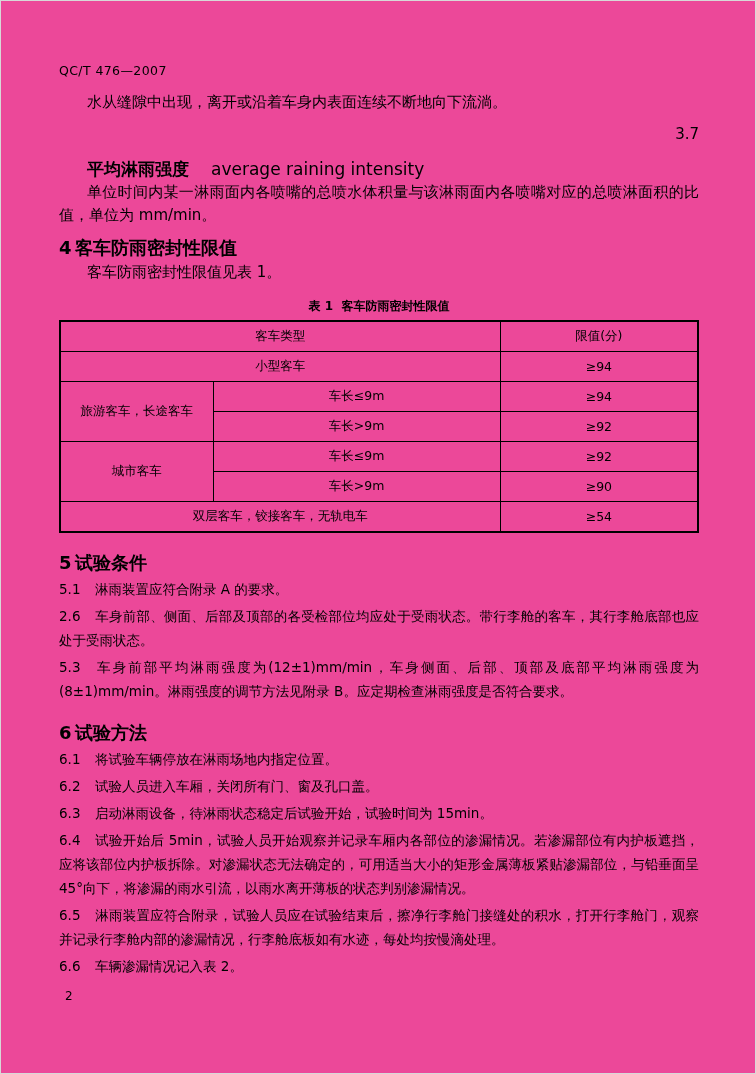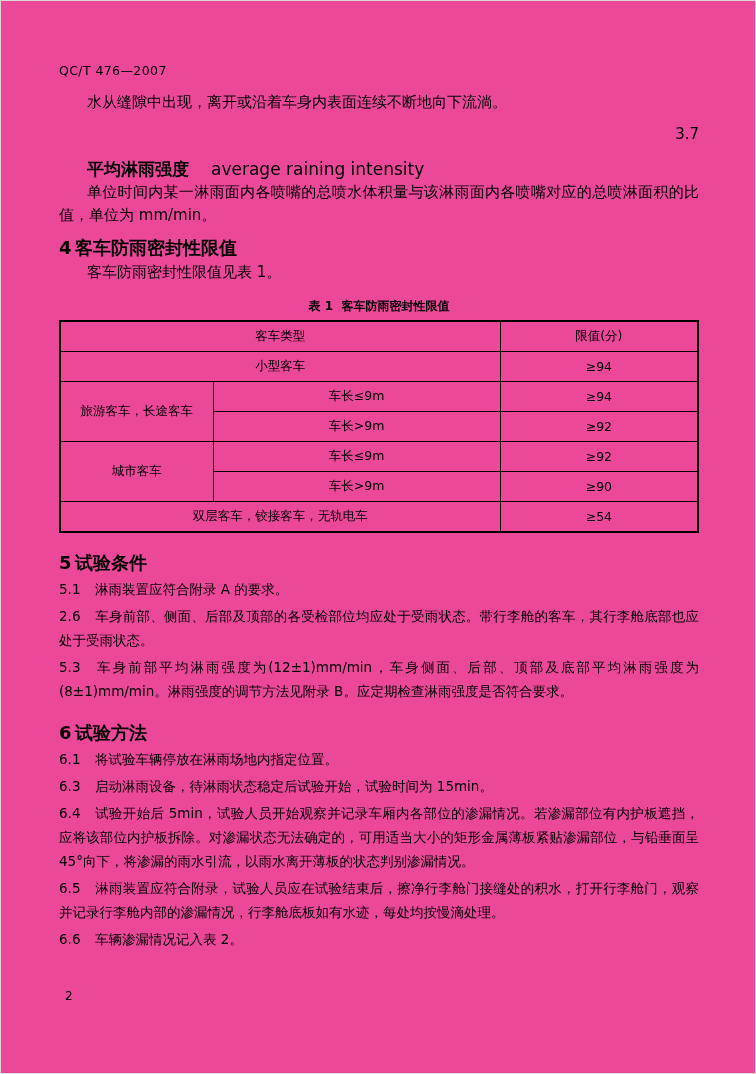--- a/index.html
+++ b/index.html
@@ -200,20 +200,23 @@
     </p>
 
     <div class="sec-head" style="margin-top:18px">
       <span class="num">6</span><span>试验方法</span>
     </div>
 
     <p class="numpara">
       <span class="lbl-n">6.1</span><span>将试验车辆停放在淋雨场地内指定位置。</span>
     </p>
     <p class="numpara">
+      <span class="lbl-n">6.2</span><span>试验人员进入车厢，关闭所有门、窗及孔口盖。</span>
+    </p>
+    <p class="numpara">
       <span class="lbl-n">6.3</span><span>启动淋雨设备，待淋雨状态稳定后试验开始，试验时间为 15min。</span>
     </p>
     <p class="numpara">
       <span class="lbl-n">6.4</span><span>试验开始后 5min，试验人员开始观察并记录车厢内各部位的渗漏情况。若渗漏部位有内护板遮挡，应将该部位内护板拆除。对渗漏状态无法确定的，可用适当大小的矩形金属薄板紧贴渗漏部位，与铅垂面呈 45°向下，将渗漏的雨水引流，以雨水离开薄板的状态判别渗漏情况。</span>
     </p>
     <p class="numpara">
       <span class="lbl-n">6.5</span><span>淋雨装置应符合附录，试验人员应在试验结束后，擦净行李舱门接缝处的积水，打开行李舱门，观察并记录行李舱内部的渗漏情况，行李舱底板如有水迹，每处均按慢滴处理。</span>
     </p>
     <p class="numpara">
       <span class="lbl-n">6.6</span><span>车辆渗漏情况记入表 2。</span>

